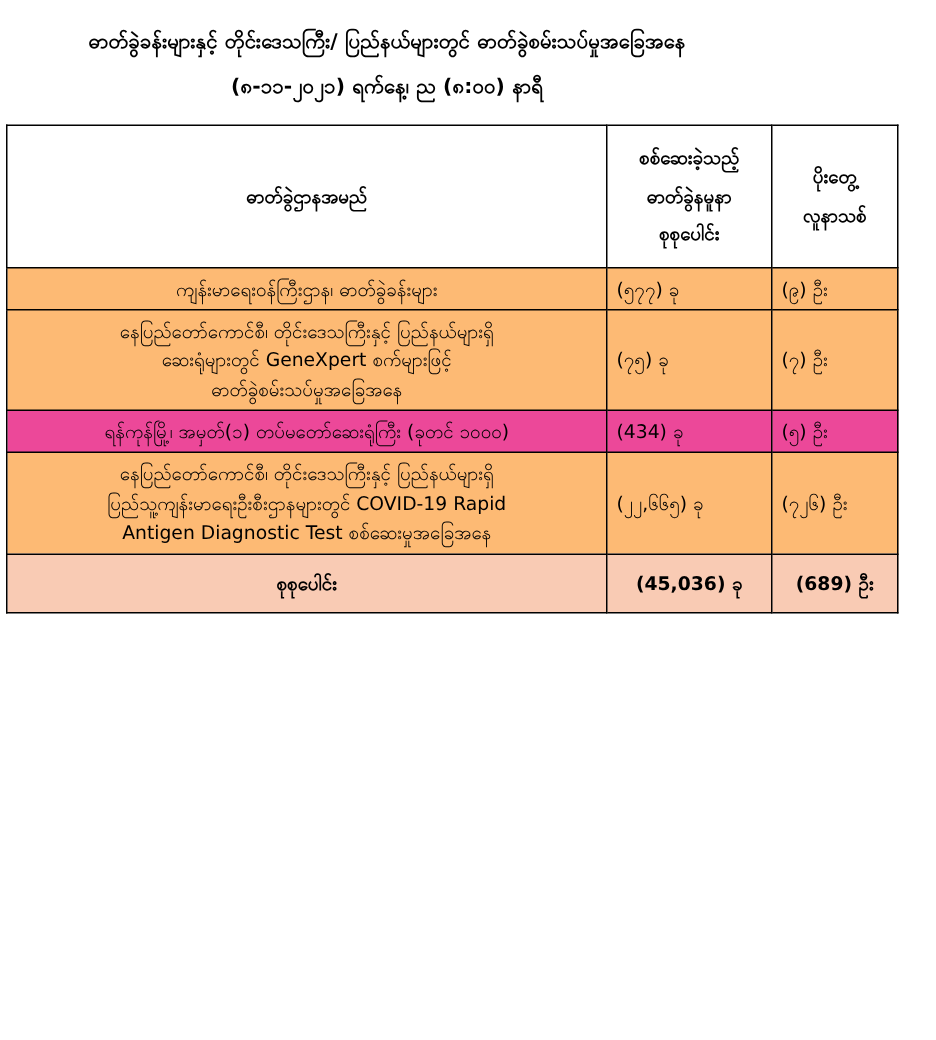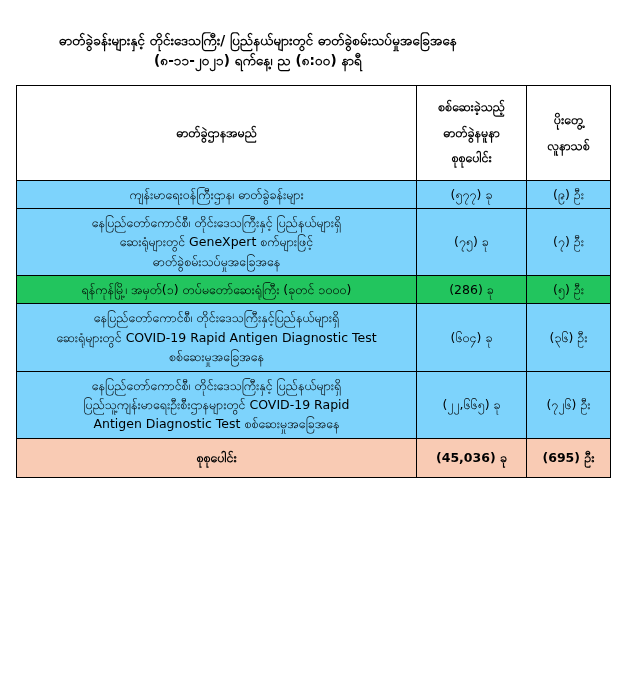--- a/index.html
+++ b/index.html
@@ -11,34 +11,35 @@
     height: 693px;
     background: #ffffff;
     font-family: "DejaVu Sans", "Liberation Sans", sans-serif;
     color: #000000;
     overflow: hidden;
   }
   .page {
     width: 516px;
     height: 693px;
     box-sizing: border-box;
-    padding: 16px;
+    padding: 4px;
     position: relative;
   }
   .title-block {
     text-align: center;
     padding: 14px 30px 0 30px;
   }
   .title-line {
     font-size: 13.5px;
     font-weight: bold;
     line-height: 1.5;
     letter-spacing: 0.1px;
   }
   .title-line.second {
+    margin-top: 10px;
   }
   table.report {
     border-collapse: collapse;
     width: 594px;
     margin: 14px auto 0 auto;
     table-layout: fixed;
   }
   table.report th,
   table.report td {
     border: 1px solid #000000;
@@ -58,28 +59,27 @@
     height: 86px;
     font-size: 12.5px;
   }
   thead th .hdr-line { display: block; }
   thead th .hdr-line + .hdr-line { margin-top: 6px; }
 
   td.name {
     text-align: center;
   }
   td.num {
-    text-align: center;
     white-space: nowrap;
   }
   tr.green > td {
-    background: #7dd3fc;
+    background: #fdba74;
   }
   tr.white > td {
-    background: #22c55e;
+    background: #ec4899;
   }
   tr.total > td {
     background: #f9cbb4;
     font-weight: bold;
     text-align: center;
     height: 30px;
   }
   .cellline { display: block; }
 </style>
 </head>
@@ -129,49 +129,40 @@
           <span class="cellline">ဓာတ်ခွဲစမ်းသပ်မှုအခြေအနေ</span>
         </td>
         <td class="num">(၇၅) ခု</td>
         <td class="num">(၇) ဦး</td>
       </tr>
 
       <tr class="white">
         <td class="name">
           <span class="cellline">ရန်ကုန်မြို့၊ အမှတ်(၁) တပ်မတော်ဆေးရုံကြီး (ခုတင် ၁၀၀၀)</span>
         </td>
-        <td class="num">(286) ခု</td>
+        <td class="num">(434) ခု</td>
         <td class="num">(၅) ဦး</td>
       </tr>
 
 
 
 
-      <tr class="green">
-        <td class="name">
-          <span class="cellline">နေပြည်တော်ကောင်စီ၊ တိုင်းဒေသကြီးနှင့်ပြည်နယ်များရှိ</span>
-          <span class="cellline">ဆေးရုံများတွင် COVID-19 Rapid Antigen Diagnostic Test</span>
-          <span class="cellline">စစ်ဆေးမှုအခြေအနေ</span>
-        </td>
-        <td class="num">(၆၀၄) ခု</td>
-        <td class="num">(၃၆) ဦး</td>
-      </tr>
 
       <tr class="green">
         <td class="name">
           <span class="cellline">နေပြည်တော်ကောင်စီ၊ တိုင်းဒေသကြီးနှင့် ပြည်နယ်များရှိ</span>
           <span class="cellline">ပြည်သူ့ကျန်းမာရေးဦးစီးဌာနများတွင်  COVID-19 Rapid</span>
           <span class="cellline">Antigen Diagnostic Test စစ်ဆေးမှုအခြေအနေ</span>
         </td>
         <td class="num">(၂၂,၆၆၅) ခု</td>
         <td class="num">(၇၂၆) ဦး</td>
       </tr>
 
       <tr class="total">
         <td>စုစုပေါင်း</td>
         <td class="num">(45,036) ခု</td>
-        <td class="num">(695) ဦး</td>
+        <td class="num">(689) ဦး</td>
       </tr>
 
     </tbody>
   </table>
 
 </div>
 
 </body></html>

